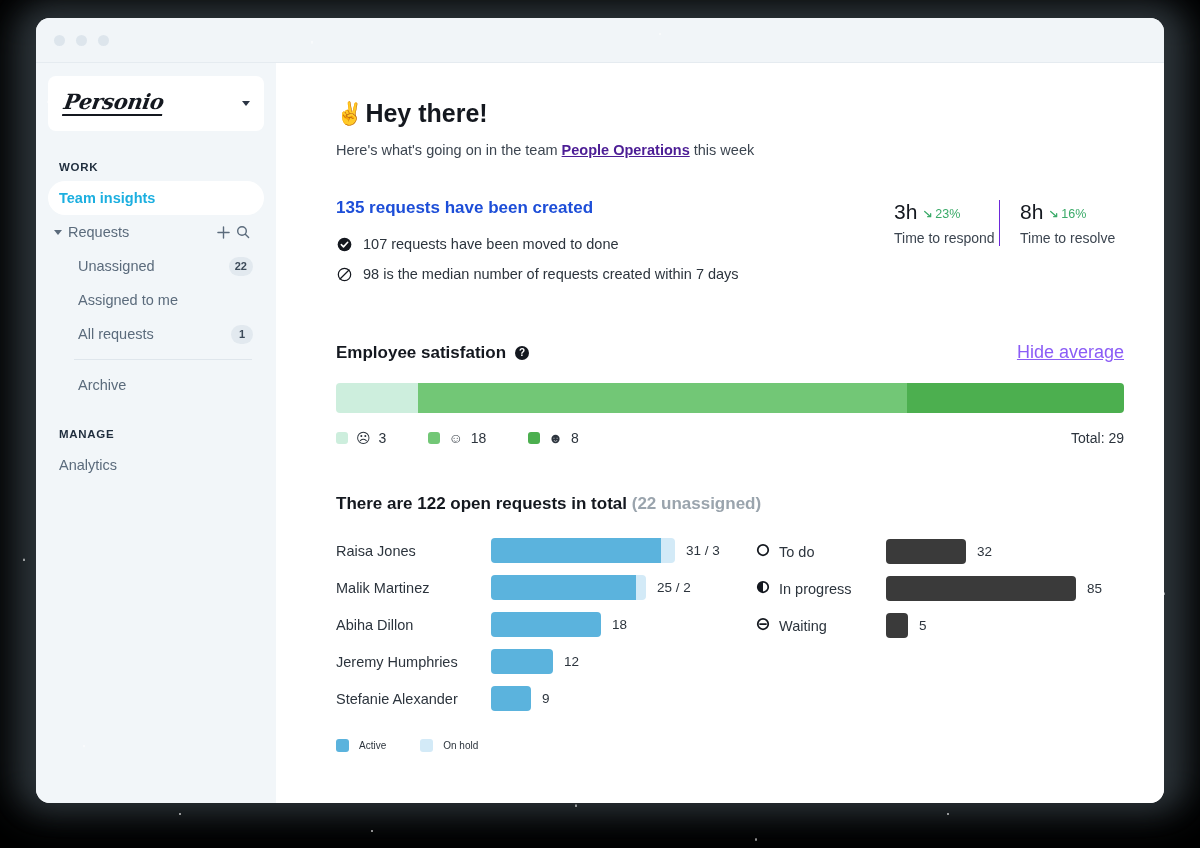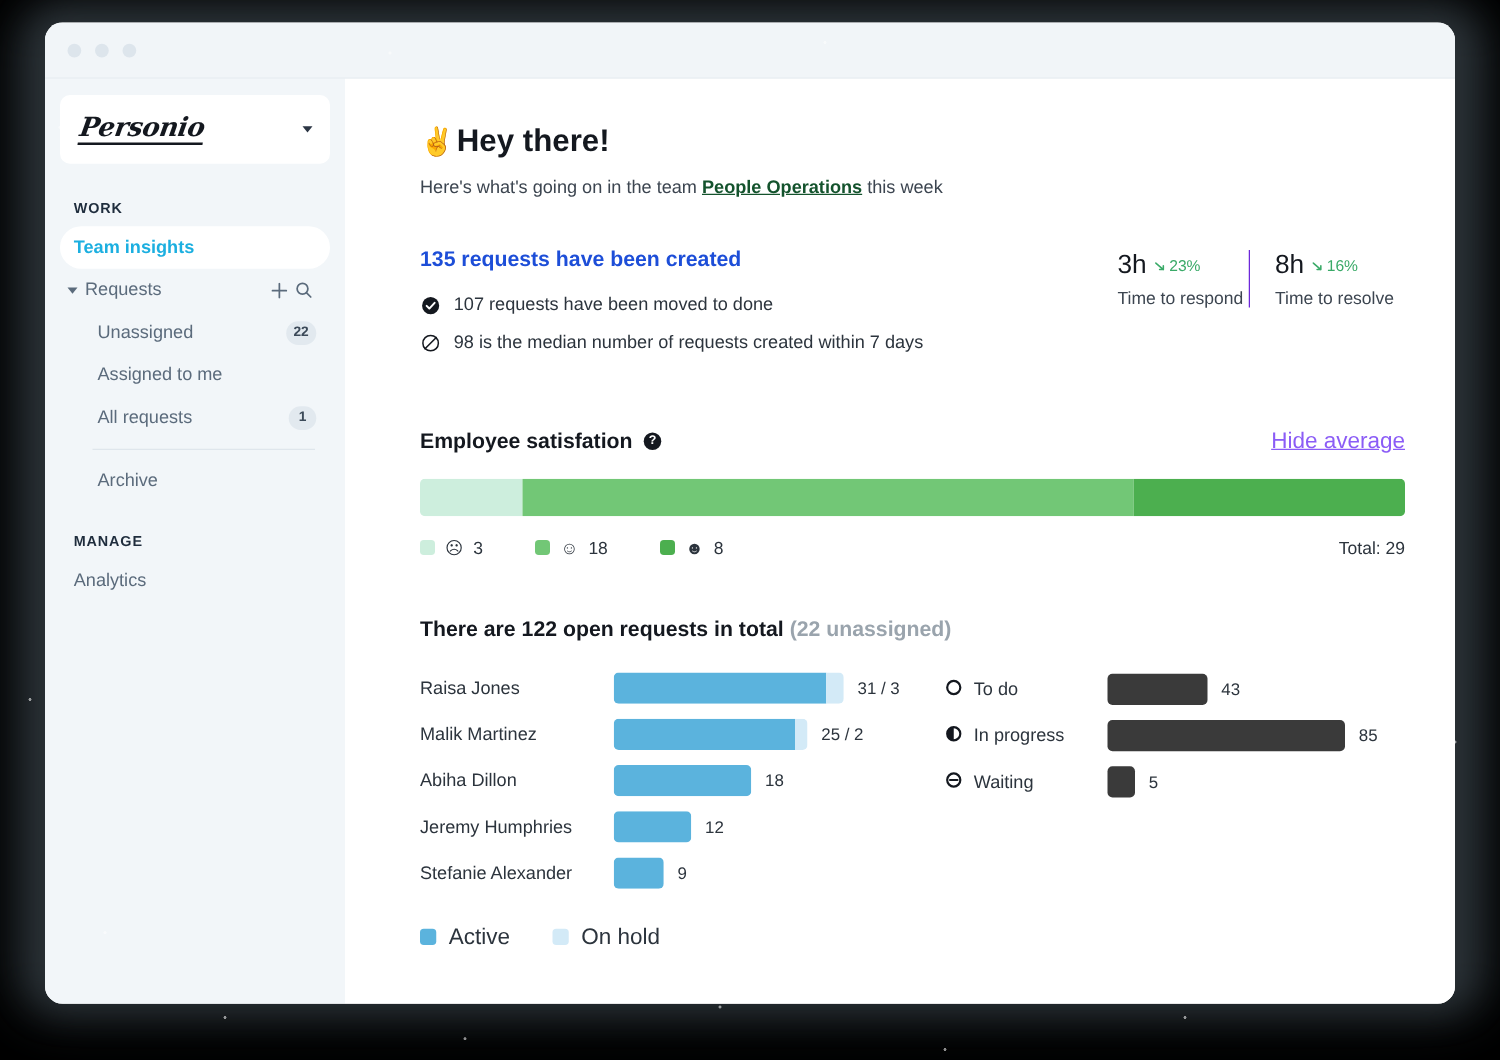--- a/index.html
+++ b/index.html
@@ -142,21 +142,21 @@
   
   #main { flex: 1; background: #fff; padding: 36px 40px 0 60px; min-width: 0; }
 
   h1.greeting {
     font-size: 25px; font-weight: 700; color: #14181f;
     display: flex; align-items: center; gap: 2px;
     margin-bottom: 14px;
   }
   .emoji { font-size: 22px; }
   .subline { font-size: 14.5px; color: #3c4550; margin-bottom: 40px; }
-  .subline .team { font-weight: 700; color: #14532d; text-decoration: underline; }
+  .subline .team { font-weight: 700; color: #4c1d95; text-decoration: underline; }
 
   .stats-row { display: flex; align-items: flex-start; }
   .stats-left { flex: 1; }
   h2.section-title { font-size: 17px; font-weight: 700; color: #1d4ed8; margin-bottom: 18px; }
   .bullet { display: flex; align-items: center; gap: 11px; font-size: 14.5px; color: #2c343d; margin-bottom: 14px; }
   .bullet .bi { width: 16px; display: flex; align-items: center; justify-content: center; flex: 0 0 16px; }
 
   .kpis { display: flex; gap: 0; padding-top: 2px; }
   .kpi { padding-left: 20px; border-left: 1px solid #6d28d9; min-width: 125px; }
   .kpi:first-child { border-left: none; }
@@ -194,21 +194,21 @@
   .pbar { display: flex; height: 25px; border-radius: 4px; overflow: hidden; }
   .pbar .active-seg { background: #5bb3dd; }
   .pbar .hold-seg { background: #d3eaf7; }
   .pval { font-size: 13.5px; color: #2c343d; margin-left: 11px; }
 
   .srow { display: flex; align-items: center; height: 37px; }
   .slabel { width: 130px; flex: 0 0 130px; display: flex; align-items: center; gap: 9px; font-size: 14.5px; color: #2c343d; }
   .sbar { height: 25px; border-radius: 4px; background: #3a3a3a; }
   .sval { font-size: 13.5px; color: #2c343d; margin-left: 11px; }
 
-  .bottom-legend { display: flex; align-items: center; gap: 34px; margin-top: 22px; font-size: 18px; color: #2c343d; }
+  .bottom-legend { display: flex; align-items: center; gap: 34px; margin-top: 22px; font-size: 10px; color: #2c343d; }
   .bl-item { display: flex; align-items: center; gap: 10px; }
   .bl-dot { width: 13px; height: 13px; border-radius: 3px; }
 </style>
 </head>
 <body>
 
 <div id="screen">
   <div class="shadow-layer2"></div>
   <div class="shadow-layer"></div>
 
@@ -426,21 +426,21 @@
             </div>
           <div class="col-status" id="status-chart">
               <div class="srow">
                 <div class="slabel">
                   <span><svg width="14" height="14" viewBox="0 0 16 16">
                       <circle cx="8" cy="8" r="6" fill="none" stroke="#14181f" stroke-width="2"></circle>
                     </svg></span>
                   <span>To do</span>
                 </div>
                 <div class="sbar" style="width: 80px; background: rgb(58, 58, 58);"></div>
-                <div class="sval">43</div>
+                <div class="sval">32</div>
               </div>
               <div class="srow">
                 <div class="slabel">
                   <span><svg width="14" height="14" viewBox="0 0 16 16">
                       <circle cx="8" cy="8" r="6" fill="none" stroke="#14181f" stroke-width="2"></circle>
                       <path d="M8 2 A6 6 0 0 0 8 14 Z" fill="#14181f"></path>
                     </svg></span>
                   <span>In progress</span>
                 </div>
                 <div class="sbar" style="width: 190px; background: rgb(58, 58, 58);"></div>

